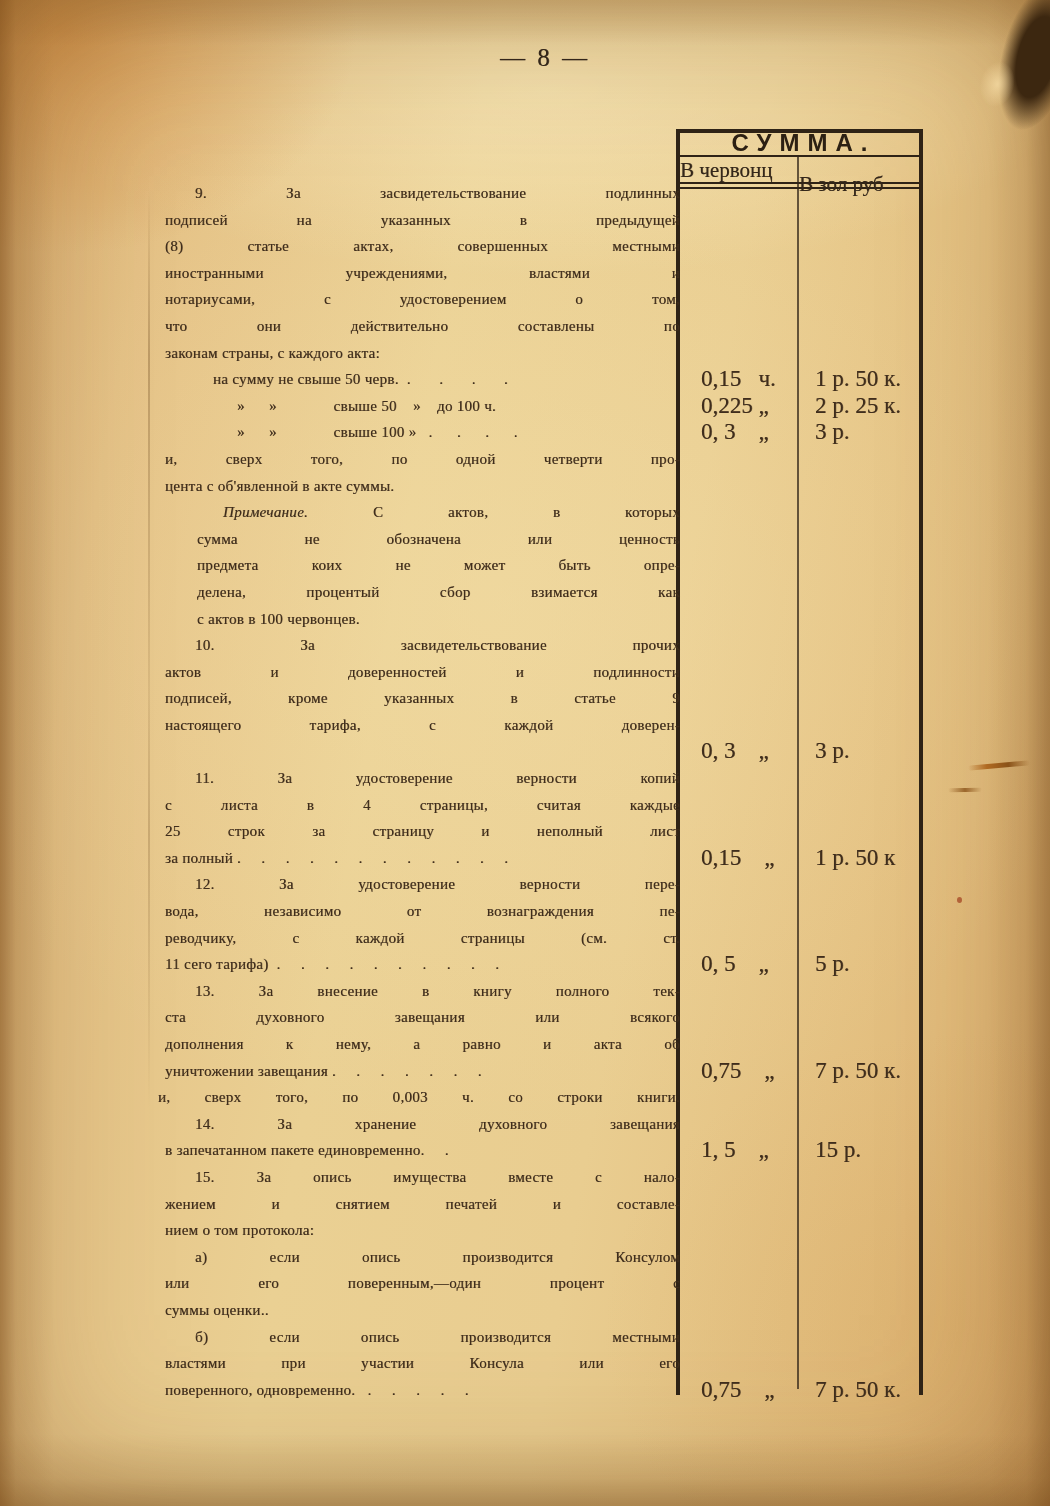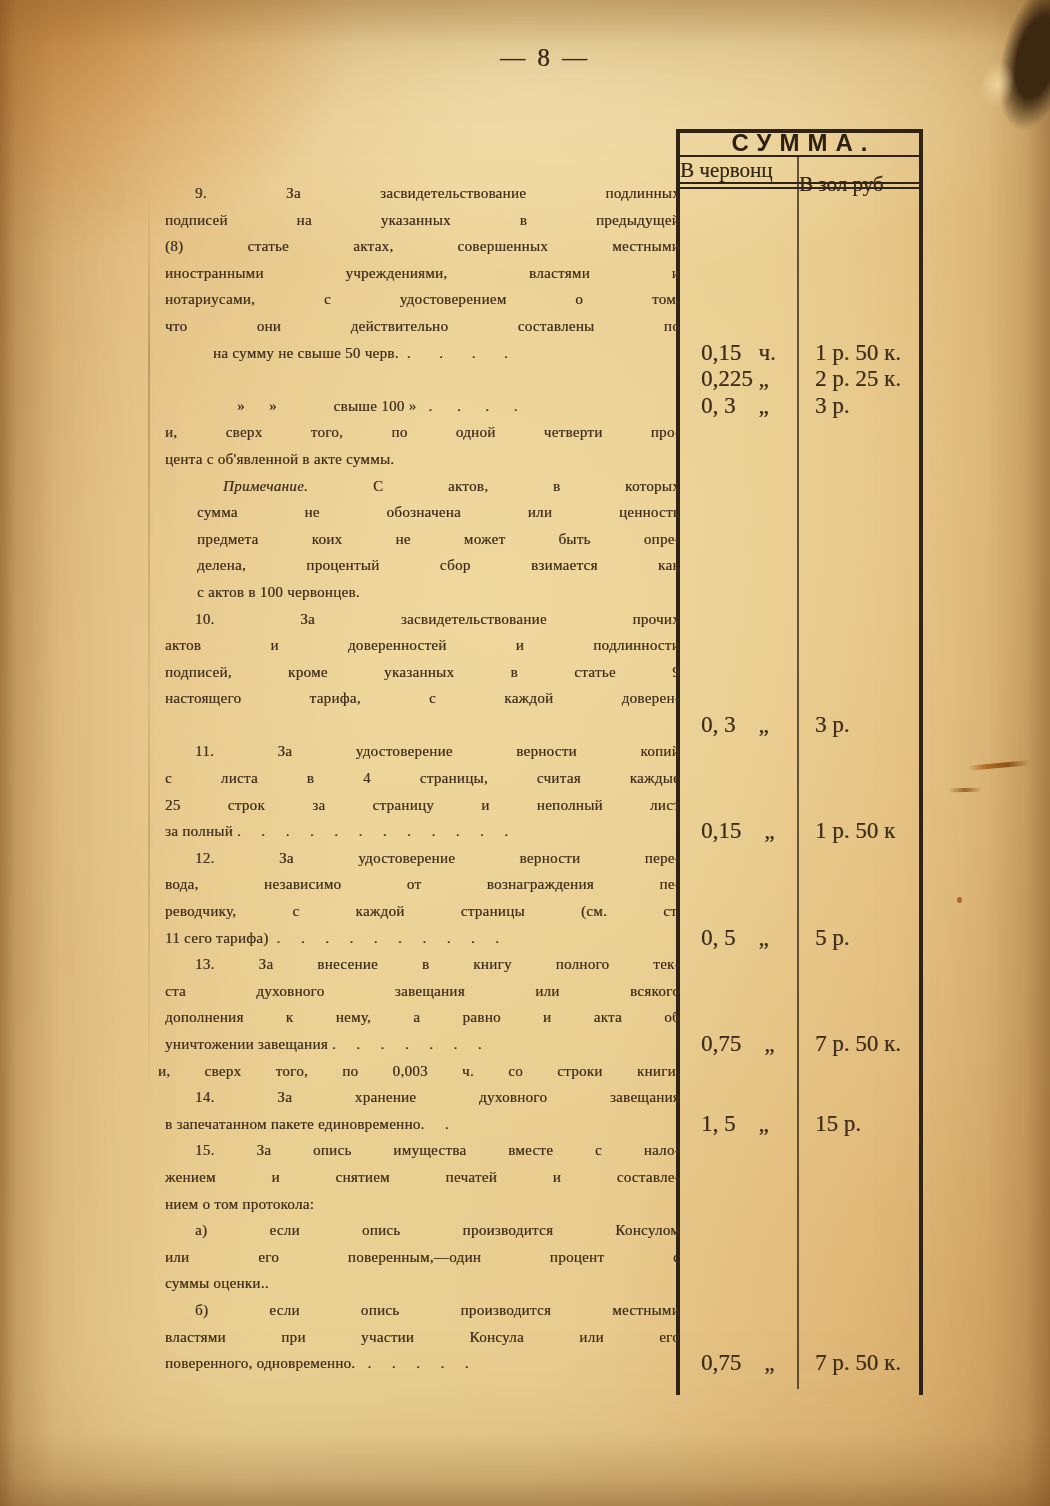--- a/index.html
+++ b/index.html
@@ -126,25 +126,29 @@
       <div class="row">
         <div class="txt just">иностранными учреждениями, властями и</div>
       </div>
       <div class="row">
         <div class="txt just">нотариусами, с удостоверением о том,</div>
       </div>
       <div class="row">
         <div class="txt just">что они действительно составлены по</div>
       </div>
       <div class="row">
+        <div class="txt">законам страны, с каждого акта:</div>
+      </div>
+      <div class="row">
         <div class="txt pre ind1">на сумму не свыше 50 черв.  .       .       .       .</div>
         <span class="v v1">0,15   ч.</span>
         <span class="v v2">1 р. 50 к.</span>
       </div>
       <div class="row">
+        <div class="txt pre ind2">»      »              свыше 50    »    до 100 ч.</div>
         <span class="v v1">0,225 „</span>
         <span class="v v2">2 р. 25 к.</span>
       </div>
       <div class="row">
         <div class="txt pre ind2">»      »              свыше 100 »   .      .      .      .</div>
         <span class="v v1">0, 3    „</span>
         <span class="v v2">3 р.</span>
       </div>
       <div class="row">
         <div class="txt just">и, сверх того, по одной четверти про-</div>

